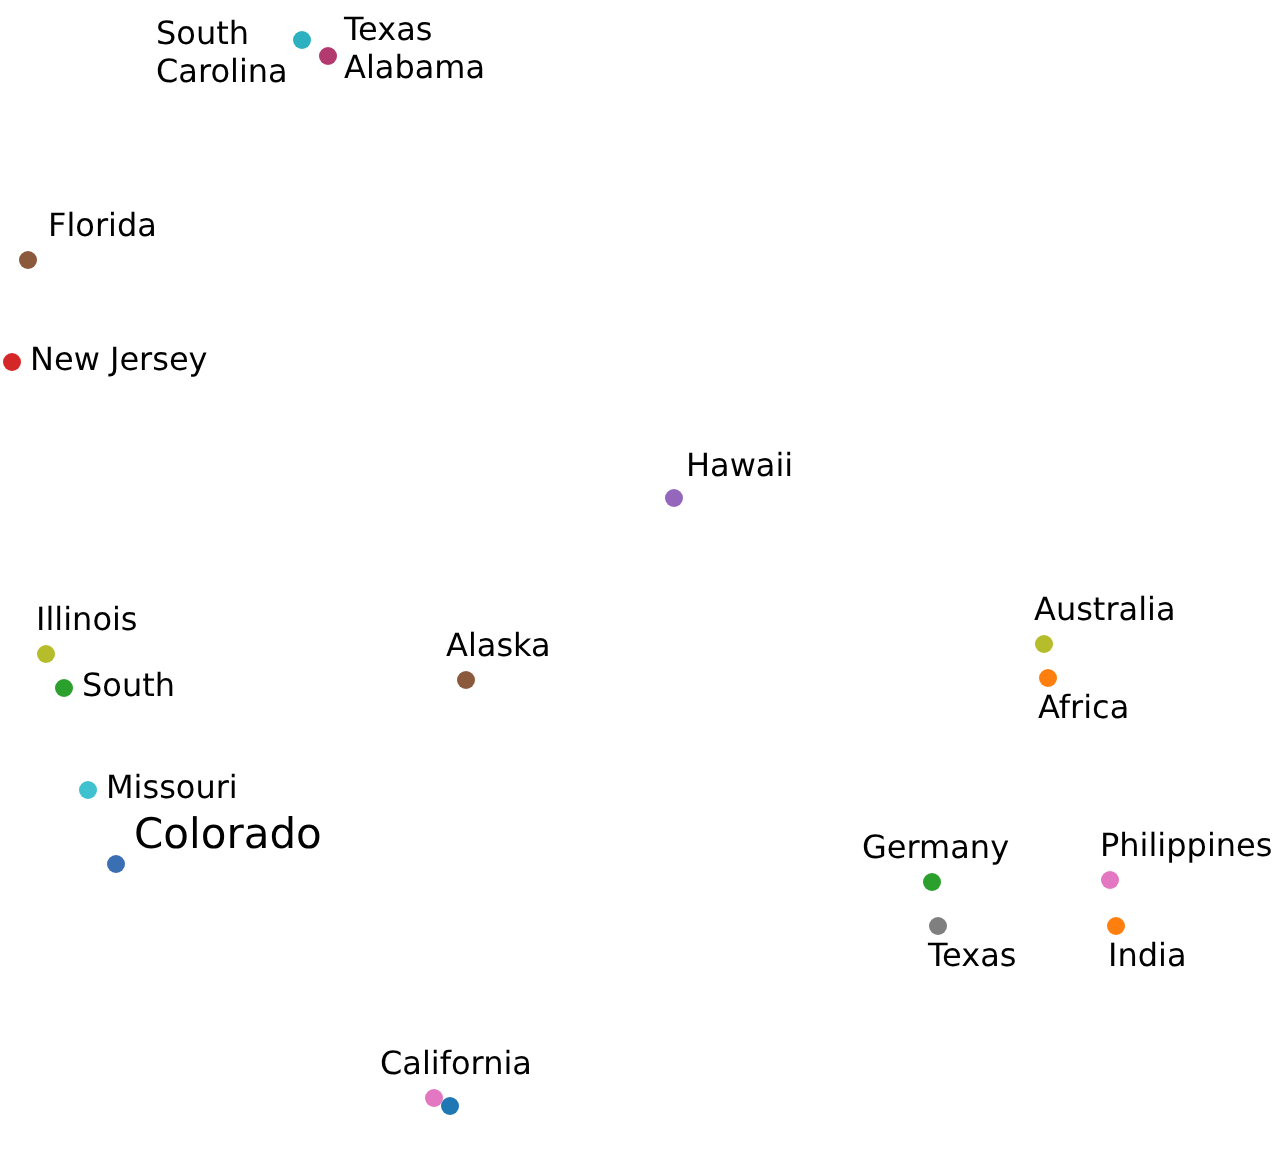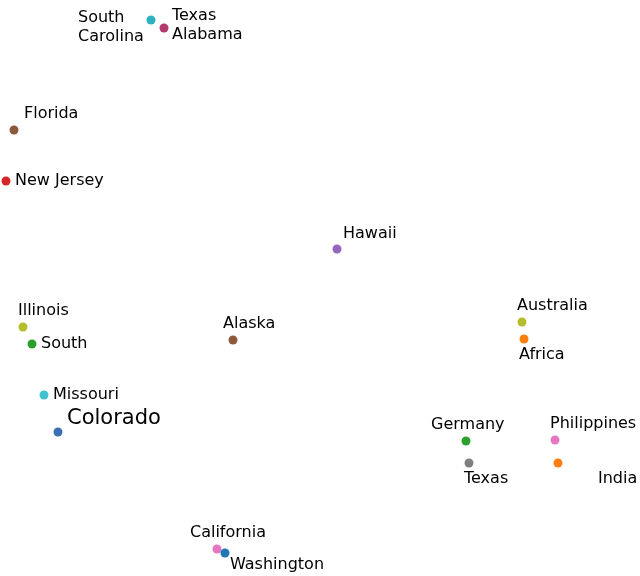--- a/index.html
+++ b/index.html
@@ -58,18 +58,17 @@
     <div class="lbl" style="left: 53px; top: 385px; font-size: 16px;">Missouri</div>
     <div class="pt" style="left: 58px; top: 432px; width: 9px; height: 9px; background: rgb(59, 111, 180);"></div>
     <div class="lbl" style="left: 67px; top: 406px; font-size: 21px;">Colorado</div>
     <div class="pt" style="left: 466px; top: 441px; width: 9px; height: 9px; background: rgb(44, 160, 44);"></div>
     <div class="lbl" style="left: 431px; top: 415px; font-size: 16px;">Germany</div>
     <div class="pt" style="left: 555px; top: 440px; width: 9px; height: 9px; background: rgb(227, 119, 194);"></div>
     <div class="lbl" style="left: 550px; top: 414px; font-size: 16px;">Philippines</div>
     <div class="pt" style="left: 469px; top: 463px; width: 9px; height: 9px; background: rgb(127, 127, 127);"></div>
     <div class="lbl" style="left: 464px; top: 469px; font-size: 16px;">Texas</div>
     <div class="pt" style="left: 558px; top: 463px; width: 9px; height: 9px; background: rgb(255, 127, 14);"></div>
-    <div class="lbl" style="left: 554px; top: 469px; font-size: 16px; margin-left: 44px;">India</div>
+    <div class="lbl" style="left: 554px; top: 469px; font-size: 16px;">India</div>
     <div class="pt" style="left: 217px; top: 549px; width: 9px; height: 9px; background: rgb(227, 119, 194);"></div>
     <div class="lbl" style="left: 190px; top: 523px; font-size: 16px;">California</div>
     <div class="pt" style="left: 225px; top: 553px; width: 9px; height: 9px; background: rgb(31, 119, 180);"></div>
-    <div class="lbl" style="left: 230px; top: 555px; font-size: 16px;">Washington</div>
   </div>
 
 </body></html>

